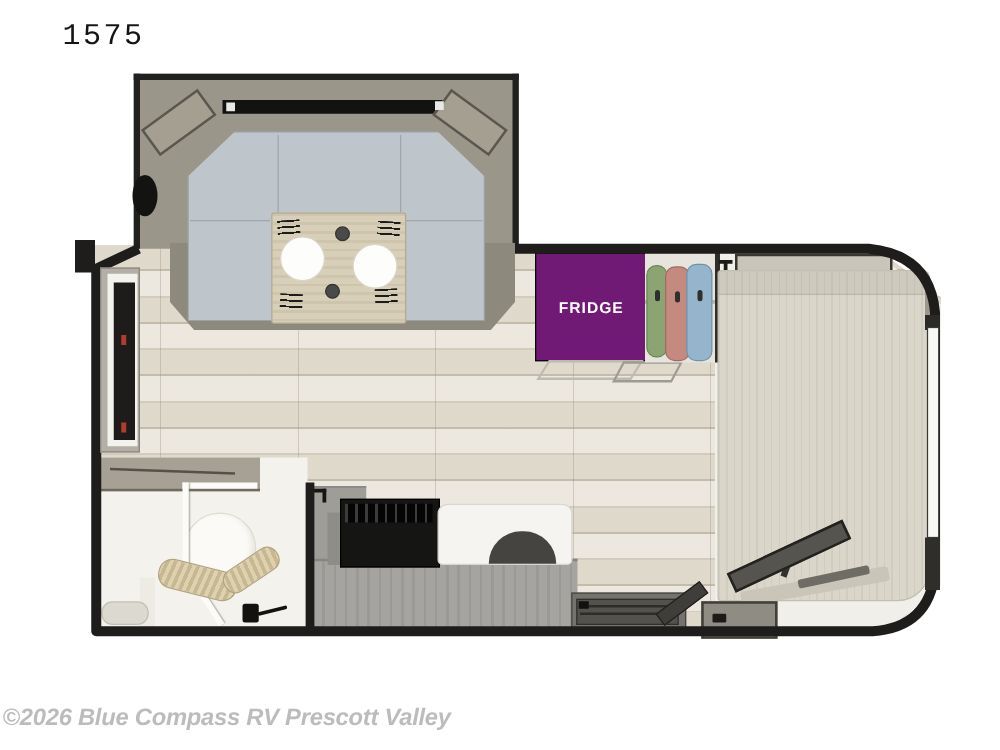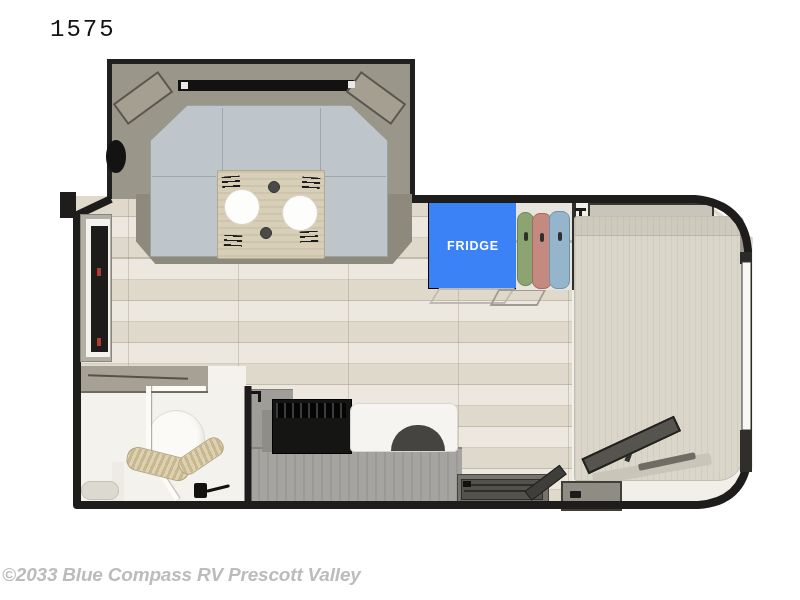--- a/index.html
+++ b/index.html
@@ -59,21 +59,21 @@
   .stove-side{left:262px;top:410px;width:12px;height:42px;background:#8f8d87;z-index:4;}
   .stove{left:272px;top:399px;width:78px;height:53px;background:#151514;border:1px solid #000;z-index:4;}
   .stove-grate{position:absolute;left:3px;top:3px;width:70px;height:15px;
     background:repeating-linear-gradient(90deg,#3c3c3c 0 2px,transparent 2px 8px),#050505;}
   .sink{left:350px;top:403px;width:106px;height:47px;background:#f5f4f0;border:1px solid #d8d6d0;
     border-radius:8px 8px 4px 4px;z-index:4;}
   .sink-bowl{position:absolute;left:40px;bottom:0;width:54px;height:26px;background:#454440;
     border-radius:27px 27px 0 0;}
 
   
-  .fridge{left:428px;top:202px;width:88px;height:85px;background:#3b82f6;border:1px solid #000;
+  .fridge{left:428px;top:202px;width:88px;height:85px;background:#701a75;border:1px solid #000;
     z-index:4;display:flex;align-items:center;justify-content:center;}
   .fridge-label{color:#fff;font-size:12.5px;font-weight:bold;letter-spacing:.8px;}
   .shelf-frame-1{left:434px;top:288px;width:72px;height:12px;border:2px solid #bdbab1;
     transform:skewX(-32deg);z-index:4;}
   .shelf-frame-2{left:494px;top:289px;width:44px;height:13px;border:2px solid #9e9b92;
     transform:skewX(-28deg);z-index:4;}
   .wardrobe{left:516px;top:200px;width:56px;height:90px;background:#e6e4dd;
     border-right:4px solid #2e2d2a;z-index:4;}
   .rod{position:absolute;left:0;top:40px;width:56px;height:3px;background:#b9b6ae;}
   .cloth{position:absolute;border-radius:8px;}
@@ -254,14 +254,14 @@
   </div>
   <div class="abs porthole"></div>
 
   <div class="abs entry-frame"></div>
   <div class="abs entry-white"></div>
   <div class="abs entry-panel">
     <div class="entry-red" style="top:42px;"></div>
     <div class="entry-red" style="top:112px;"></div>
   </div>
 
-  <div class="abs watermark">©2033 Blue Compass RV Prescott Valley</div>
+  <div class="abs watermark">©2026 Blue Compass RV Prescott Valley</div>
 </div>
 
 </body></html>

